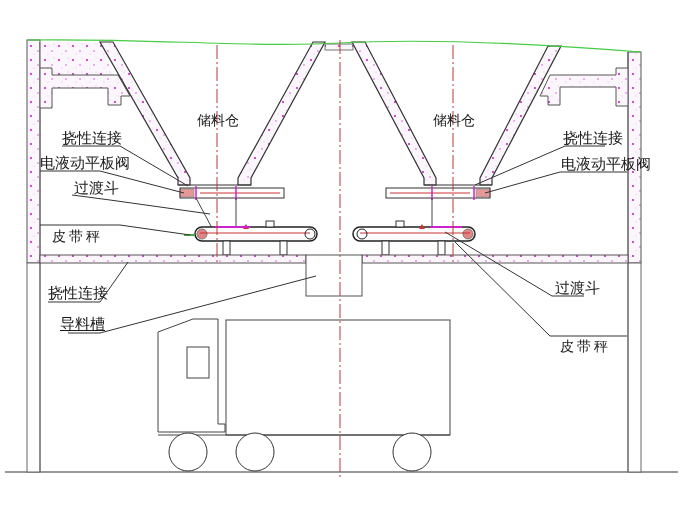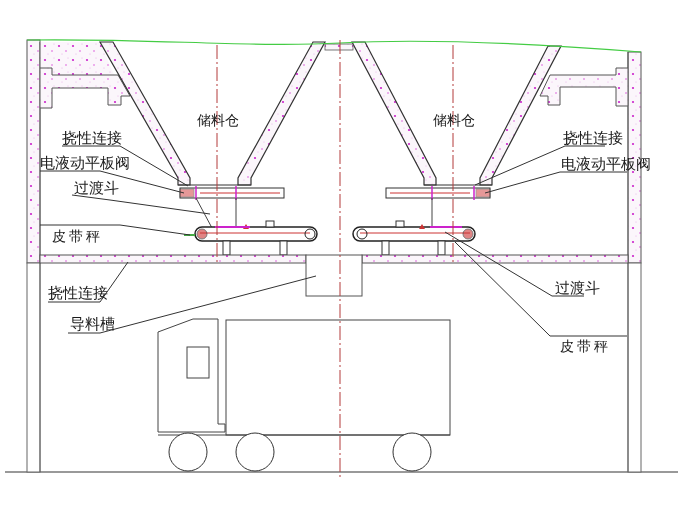--- a/index.html
+++ b/index.html
@@ -163,14 +163,14 @@
   <span class="lbl" style="left:40px;top:156px;">电液动平板阀</span>
   <span class="lbl" style="left:74px;top:181px;">过渡斗</span>
   <span class="lbl wide" style="left:52px;top:209px;">皮带秤</span>
 
   <span class="lbl" style="left:563px;top:131px;">挠性连接</span>
   <span class="lbl" style="left:561px;top:157px;">电液动平板阀</span>
   <span class="lbl" style="left:555px;top:281px;">过渡斗</span>
   <span class="lbl wide" style="left:560px;top:319px;">皮带秤</span>
 
   <span class="lbl" style="left:48px;top:286px;">挠性连接</span>
-  <span class="lbl" style="left:70px;top:317px;">导料槽</span>
+  <span class="lbl" style="left:60px;top:317px;text-decoration:underline;">导料槽</span>
 </div>
 
 </body></html>

